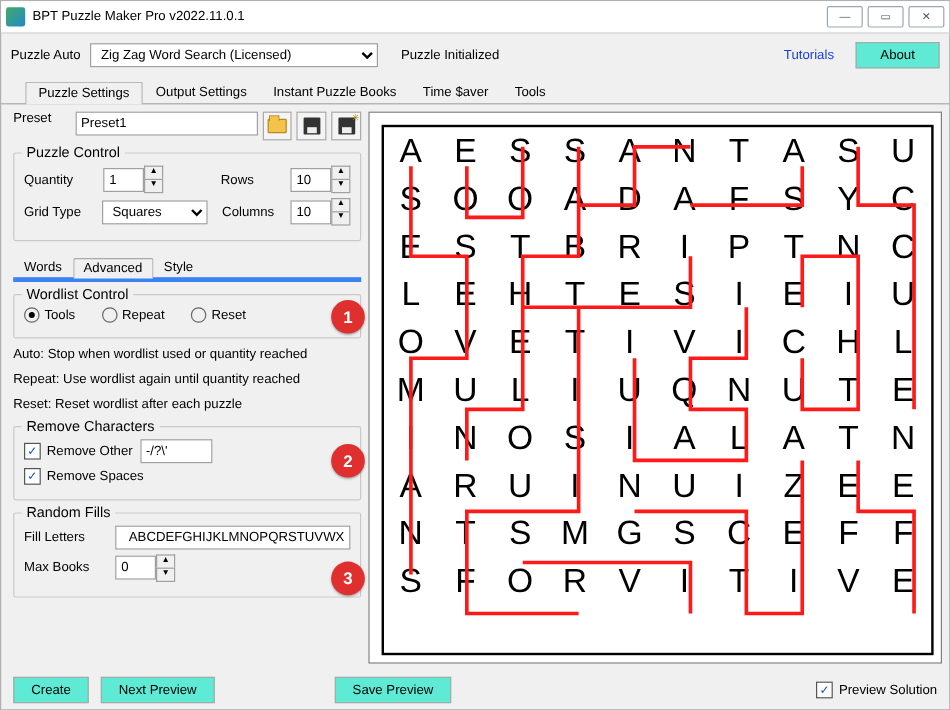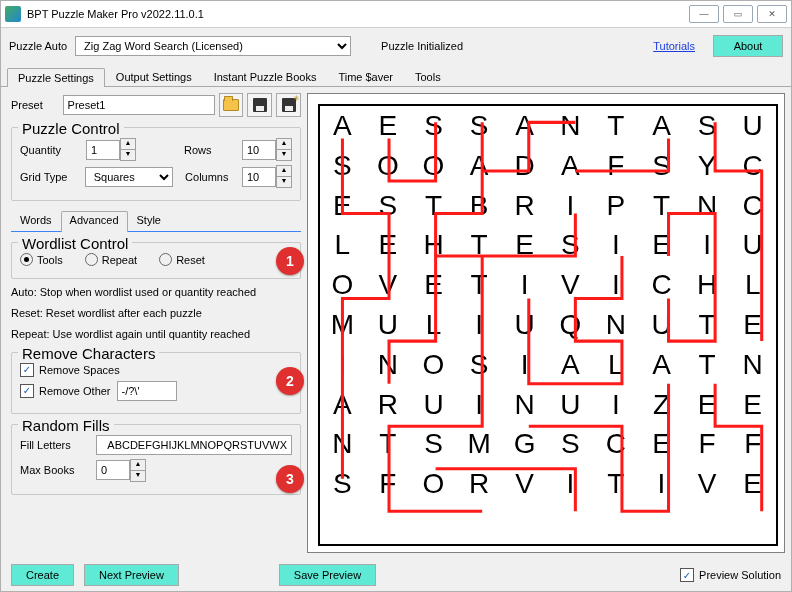--- a/index.html
+++ b/index.html
@@ -5,50 +5,50 @@
 html,body{margin:0;padding:0;font-family:"Segoe UI",Tahoma,sans-serif;font-size:11px;color:#000;background:#fff;user-select:none}
 .window{width:792px;height:592px;background:#f0f0f0;box-sizing:border-box;border:1px solid #b0b0b0;position:relative;display:flex;flex-direction:column}
 .titlebar{height:26px;background:#fff;display:flex;align-items:center;padding:0 4px;border-bottom:1px solid #d0d0d0}
 .titlebar .icon{width:16px;height:16px;margin-right:6px;background:linear-gradient(135deg,#4a6,#28c);border-radius:2px}
 .title{flex:1}
 .winbtns{display:flex;gap:4px}
 .winbtn{width:28px;height:16px;border:1px solid #9aa7b4;border-radius:2px;background:#fff;display:flex;align-items:center;justify-content:center;font-size:9px;color:#555}
 .topbar{height:28px;display:flex;align-items:center;padding:4px 8px;gap:6px}
 .topbar .label{margin-right:2px}
 select,input[type=text]{font:inherit;border:1px solid #a0a0a0;background:#fff;height:20px;padding:0 4px;box-sizing:border-box}
-.topbar select{width:276px}
-.status{margin-left:24px}
-.link{color:#1a3ce0;text-decoration:underline;cursor:pointer;margin-left:auto;margin-right:12px}
+.topbar select{width:240px}
+.status{margin-left:13px}
+.link{color:#1a3ce0;cursor:pointer;margin-left:auto;margin-right:12px}
 .btn{font:inherit;height:22px;border:1px solid #a9a9a9;background:#5eead4;padding:0 14px;cursor:pointer}
 .aboutbtn{width:70px}
-.tabstrip{display:flex;align-items:flex-end;height:22px;padding-left:6px;border-bottom:1px solid #a9a9a9}
+.tabstrip{display:flex;align-items:flex-end;height:22px;padding-left:20px;border-bottom:1px solid #a9a9a9}
 .tab{padding:3px 10px;border:1px solid transparent;border-bottom:none;cursor:pointer;position:relative}
 .tab.active{background:#f0f0f0;border-color:#a9a9a9;border-top-left-radius:2px;border-top-right-radius:2px;margin-bottom:-1px}
 .body{flex:1;display:flex;padding:6px 6px 6px 10px;gap:6px}
 .left{width:290px;display:flex;flex-direction:column;gap:4px}
-.row{display:flex;align-items:center;gap:4px}
+.row{display:flex;gap:4px}
 .presetrow .lbl{width:50px}
 .presetrow input{flex:1}
 .iconbtn{width:24px;height:22px;border:1px solid #a9a9a9;background:#f4f4f4;display:flex;align-items:center;justify-content:center;cursor:pointer}
 .folder{width:14px;height:10px;background:#f5c24a;border:1px solid #b58a20;border-radius:1px;position:relative}
 .folder::before{content:"";position:absolute;top:-4px;left:0;width:7px;height:4px;background:#f5c24a;border:1px solid #b58a20;border-bottom:none;border-radius:1px 1px 0 0}
 .disk{width:14px;height:14px;background:#333;border-radius:1px;position:relative}
 .disk::after{content:"";position:absolute;left:3px;right:3px;bottom:1px;height:5px;background:#eee}
 .diskstar::before{content:"✳";position:absolute;top:-4px;right:-4px;font-size:8px;color:#b58a20}
 .group{border:1px solid #c9c9c9;border-radius:2px;padding:6px 8px 8px;position:relative;margin-top:6px}
-.group>.legend{position:absolute;top:-8px;left:6px;background:#f0f0f0;padding:0 4px;font-size:15px}
+.group>.legend{position:absolute;top:-8px;left:6px;background:#f0f0f0;padding:0 4px;font-size:12px}
 .ctrlrow{display:flex;align-items:center;gap:6px;margin:4px 0}
 .ctrlrow .lab{width:60px}
 .num{display:flex;align-items:center}
 .num input{width:34px;text-align:left}
 .spin{display:flex;flex-direction:column}
 .spin div{width:14px;height:10px;border:1px solid #a0a0a0;background:#f0f0f0;font-size:7px;text-align:center;line-height:8px;cursor:pointer}
 .spin div:first-child{border-bottom:none}
 .gridtype{width:90px}
-.subtabs{display:flex;height:20px;border-bottom:1px solid #3b82f6;margin-top:6px}
+.subtabs{display:flex;align-items:flex-end;height:20px;border-bottom:4px solid #3b82f6;margin-top:6px}
 .subtab{padding:2px 8px;border:1px solid transparent;border-bottom:none;cursor:pointer}
 .subtab.active{background:#f0f0f0;border-color:#a9a9a9;border-radius:2px 2px 0 0;margin-bottom:-1px}
 .wlc{display:flex;gap:22px;align-items:center;padding:4px 0}
 .radio{display:flex;align-items:center;gap:4px;cursor:pointer}
 .radio .r{width:11px;height:11px;border:1px solid #666;border-radius:50%;display:flex;align-items:center;justify-content:center}
 .radio .r.ck::after{content:"";width:5px;height:5px;border-radius:50%;background:#000}
 .help{font-size:11px;line-height:1.35;margin-top:2px}
 .chk{display:flex;align-items:center;gap:5px;cursor:pointer}
 .chk .c{width:12px;height:12px;border:1px solid #555;background:#fff;display:flex;align-items:center;justify-content:center;font-size:10px;color:#1558b8}
 .chk .c.ck::after{content:"✓"}
@@ -166,37 +166,37 @@
               <span>Repeat</span>
             </div>
             <div class="radio">
               <div class="r"></div>
               <span>Reset</span>
             </div>
           </div>
         <div class="callout" style="right:-4px;top:4px">1</div>
       </div>
       <div class="help">Auto: Stop when wordlist used or quantity reached</div>
+      <div class="help">Repeat: Use wordlist again until quantity reached</div>
       <div class="help">Reset: Reset wordlist after each puzzle</div>
-      <div class="help">Repeat: Use wordlist again until quantity reached</div>
 
       <div class="group" style="position:relative">
         <span class="legend">Remove Characters</span>
+        <div class="ctrlrow">
+          <div class="chk">
+              <div class="c ck"></div>
+              <span>Remove Other</span>
+            </div>
+          <input type="text" style="width: 60px;" value="-/?\'">
+        </div>
         <div class="ctrlrow">
           <div class="chk">
               <div class="c ck"></div>
               <span>Remove Spaces</span>
             </div>
-        </div>
-        <div class="ctrlrow">
-          <div class="chk">
-              <div class="c ck"></div>
-              <span>Remove Other</span>
-            </div>
-          <input type="text" style="width: 60px;" value="-/?\'">
         </div>
         <div class="callout" style="right:-4px;top:14px">2</div>
       </div>
 
       <div class="group" style="position:relative">
         <span class="legend">Random Fills</span>
         <div class="ctrlrow">
           <span class="lab" style="width:70px">Fill Letters</span>
           <input type="text" style="flex: 1 1 0%; text-align: right;" value="ABCDEFGHIJKLMNOPQRSTUVWX">
         </div>

